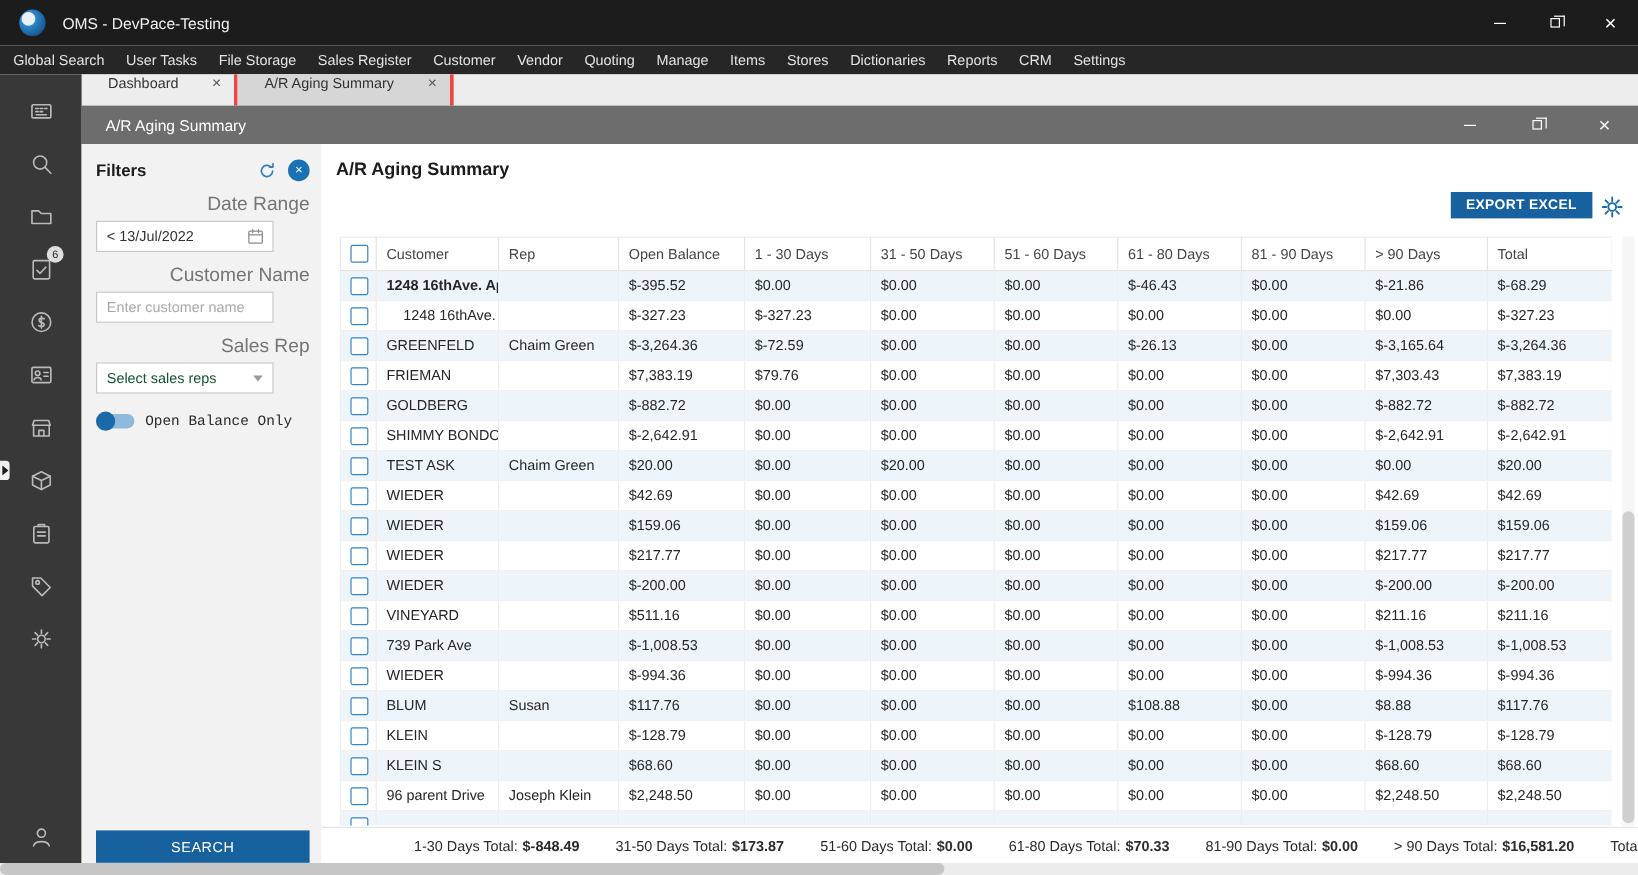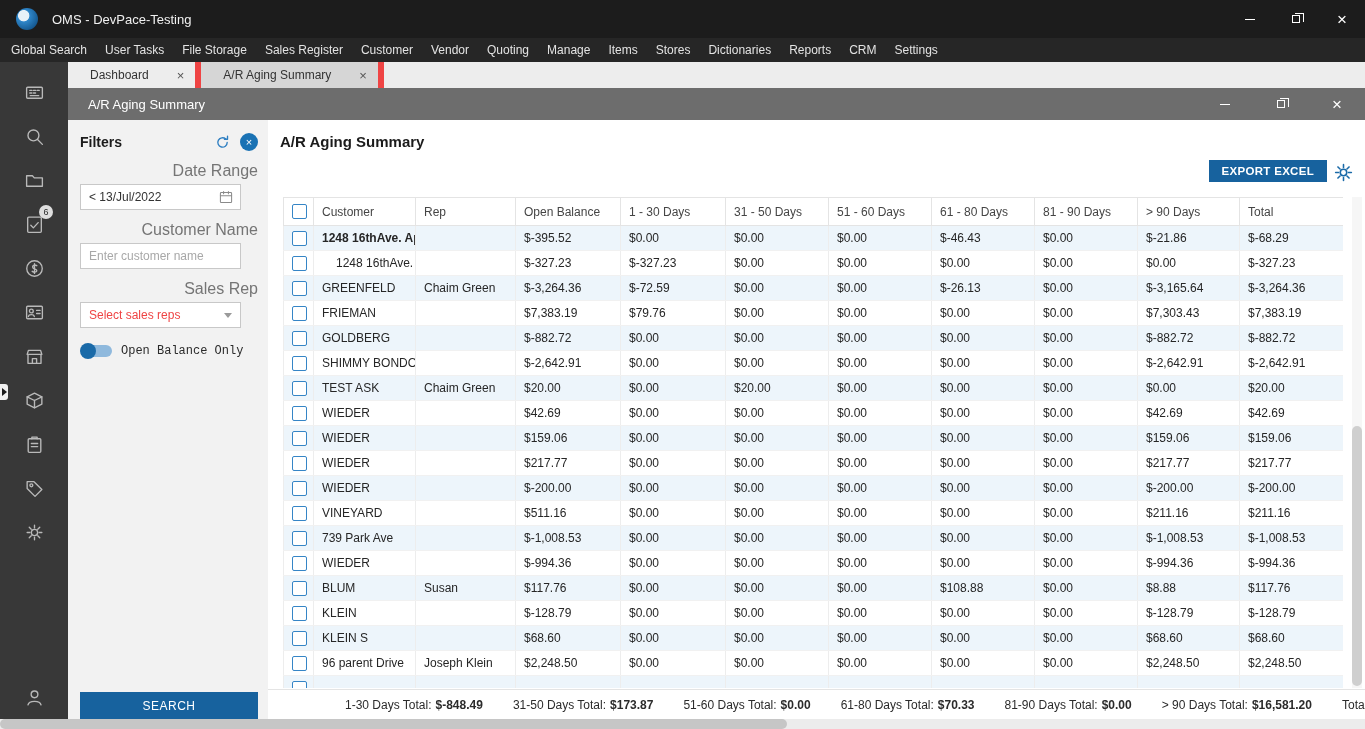--- a/index.html
+++ b/index.html
@@ -30,46 +30,46 @@
   .badge{position:absolute;top:1px;right:1px;min-width:14px;height:14px;border-radius:7px;background:#dedede;
     color:#2a2a2a;font-size:9px;display:flex;align-items:center;justify-content:center;padding:0 3px;}
   .side-bottom{margin-top:auto;margin-bottom:12px;}
   .flyout-tab{position:absolute;left:0;top:322px;width:8px;height:16px;background:#f0f0f0;
     border-radius:0 3px 3px 0;display:flex;align-items:center;justify-content:center;}
   .flyout-tab::before{content:"";width:0;height:0;border-top:4px solid transparent;
     border-bottom:4px solid transparent;border-left:5px solid #1a1a1a;}
   .right-col{flex:1;display:flex;flex-direction:column;min-width:0;}
   
   .tabbar{height:26px;background:#ededed;display:flex;}
-  .tab{display:flex;align-items:center;padding:0 11px 0 22px;font-size:12px;color:#333;
-    border-right:6px solid #ef4444;gap:28px;white-space:nowrap;}
+  .tab{display:flex;padding:0 11px 0 22px;font-size:12px;color:#333;
+    border-right:3px solid #ef4444;gap:28px;white-space:nowrap;}
   .tab.active{background:#d6d6d6;}
   .tab-close{color:#555;font-size:13px;line-height:1;}
   
   .inner-titlebar{height:32px;background:#6d6d6d;color:#fff;display:flex;align-items:center;
     padding-left:20px;font-size:13px;}
   .inner-controls{margin-left:auto;display:flex;height:100%;}
   .iwc{width:56px;height:100%;display:flex;align-items:center;justify-content:center;color:#fff;}
   
   .content-row{display:flex;height:609px;}
   .filters{width:200px;background:#f2f2f2;position:relative;padding:13px 10px 0 12px;flex-shrink:0;}
   .filters-head{display:flex;align-items:center;margin-bottom:6px;}
   .filters-title{font-size:14px;font-weight:700;color:#1c1c1c;flex:1;}
   .refresh-btn{color:#2e7fc2;display:flex;align-items:center;}
   .refresh-btn svg{width:17px;height:17px;}
   .close-circle{width:18px;height:18px;border-radius:50%;background:#1a72b4;color:#fff;font-size:11px;
     display:flex;align-items:center;justify-content:center;margin-left:9px;}
   .f-label{font-size:16px;color:#757575;margin:11px 0 4px;text-align:right;}
-  .f-box{width:161px;height:26px;border:1px solid #c8c8c8;background:#fff;display:flex;align-items:center;
+  .f-box{width:148px;height:26px;border:1px solid #c8c8c8;background:#fff;display:flex;align-items:center;
     padding:0 8px;font-size:12px;color:#333;position:relative;}
   .f-box input{border:none;outline:none;width:100%;font:inherit;color:#333;background:transparent;}
   .f-box input::placeholder{color:#a8a8a8;}
   .cal-icon{position:absolute;right:6px;top:4px;color:#8a8a8a;}
   .cal-icon svg{width:16px;height:16px;}
-  .select-text{color:#ef4444;}
+  .select-text{color:#14532d;}
   .caret{width:0;height:0;border-left:4px solid transparent;border-right:4px solid transparent;
     border-top:5px solid #9a9a9a;margin-left:auto;}
   .toggle-row{display:flex;align-items:center;margin-top:16px;gap:9px;}
   .toggle{width:30px;height:12px;border-radius:6px;background:#8fb9dd;position:relative;flex-shrink:0;margin-left:2px;}
   .knob{position:absolute;left:-2px;top:-2px;width:16px;height:16px;border-radius:50%;background:#1a6aa8;}
   .toggle-label{font-size:12px;color:#2a2a2a;font-family:Liberation Mono, monospace;}
   .search-btn{position:absolute;left:12px;right:10px;bottom:10px;height:27px;background:#17629e;color:#fff;
     border:none;font-size:12px;letter-spacing:.5px;font-family:inherit;}
   
   .main{flex:1;background:#fff;position:relative;min-width:0;}

